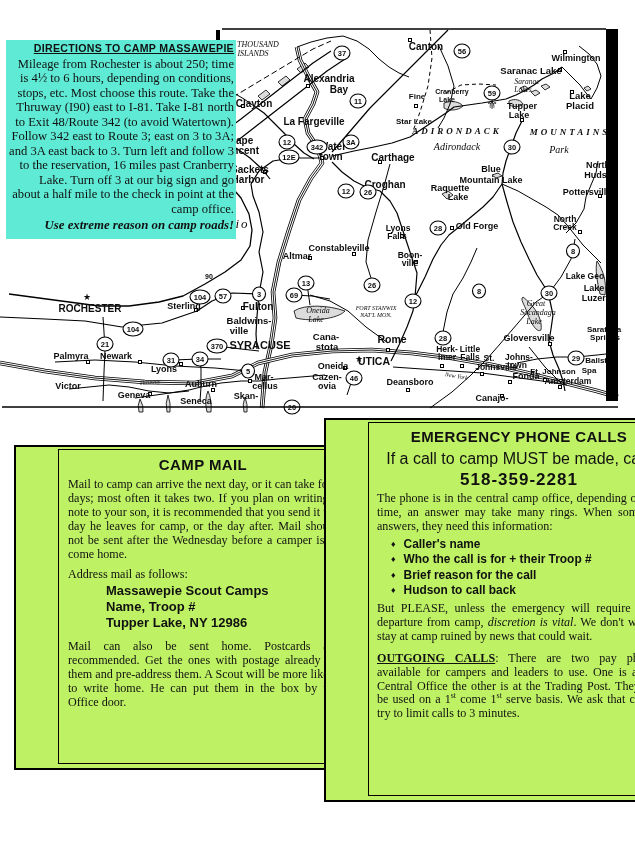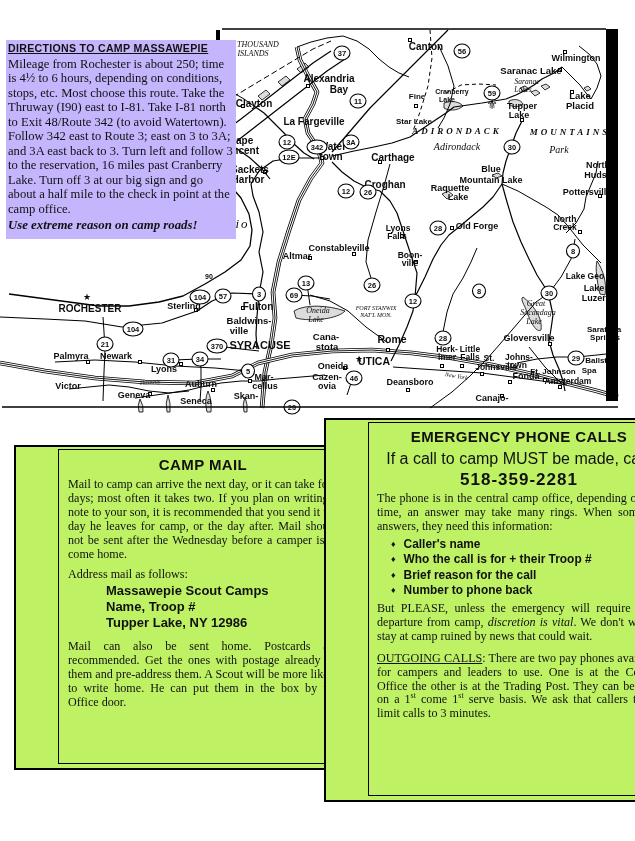--- a/index.html
+++ b/index.html
@@ -7,22 +7,22 @@
         font-family:"Liberation Serif",serif;color:#111;}
   
   #map-svg{position:absolute;left:0;top:0;z-index:1;}
   #map-svg text{fill:#0c0c0c;}
   #map-svg .town{font-family:"Liberation Sans",sans-serif;font-weight:700;}
   #map-svg .water{font-family:"Liberation Serif",serif;font-style:italic;}
   #map-svg .region{font-family:"Liberation Serif",serif;font-style:italic;font-weight:700;}
   #map-svg .tiny{font-family:"Liberation Serif",serif;font-style:italic;}
   #map-svg .shield{font-family:"Liberation Sans",sans-serif;font-weight:700;}
   
-  .directions{position:absolute;left:6px;top:40px;width:226px;z-index:2;background:#c4b5fd;
-              text-align:left;padding:2px 2px 6px 2px;}
+  .directions{position:absolute;left:6px;top:40px;width:226px;z-index:2;background:#5eead4;
+              text-align:right;padding:2px 2px 6px 2px;}
   .dir-title{font-family:"Liberation Sans",sans-serif;font-weight:700;font-size:10.6px;
              text-decoration:underline;letter-spacing:.3px;margin-bottom:3px;}
   .dir-body{font-size:12.6px;line-height:1.15;}
   .dir-caution{font-size:12.8px;font-weight:700;font-style:italic;margin-top:2px;line-height:1.15;}
   
   .dbox{position:absolute;z-index:2;background:#bef264;border:2px solid #000;padding-left:40px;}
   .dbox .inner{border:1px solid #000;margin:2px;height:calc(100% - 6px);overflow:hidden;}
   .camp-mail{left:14px;top:445px;width:294px;height:321px;}
   .camp-mail .inner{padding:4px 9px 4px 9px;box-sizing:border-box;}
   .emergency{left:324px;top:418px;width:306px;height:380px;}
@@ -37,21 +37,21 @@
         line-height:1.22;margin:2px 0 8px 38px;}
   .center-sans{font-family:"Liberation Sans",sans-serif;font-size:16px;text-align:center;
                line-height:1.2;margin:0 0 2px 0;}
   .phone{font-family:"Liberation Sans",sans-serif;font-weight:700;font-size:17px;
          text-align:center;letter-spacing:1px;margin:1px 0 2px 0;}
   .bullets{margin:0 0 4px 14px;padding:0;list-style:none;}
   .bullets li{font-family:"Liberation Sans",sans-serif;font-weight:700;font-size:11.9px;
               line-height:1.24;display:flex;gap:8px;}
   .bullets .bullet{font-size:9px;line-height:1.7;}
   .u{text-decoration:underline;}
-  .b{font-weight:400;}
+  .b{font-weight:700;}
   .sup{vertical-align:super;font-size:8px;line-height:0;}
 </style>
 </head>
 <body>
 
 <div class="page">
 
   <svg id="map-svg" width="635" height="418" viewBox="0 0 635 418">
       <path d="M294,311 C305,304 328,305 345,311 C338,319 311,322 296,318 Z" fill="#dcdcdc" stroke="#000" stroke-width="0.8"></path>
       <path d="M444,103 C452,100 460,102 463,106 C458,111 448,111 444,108 Z" fill="#dcdcdc" stroke="#000" stroke-width="0.8"></path>
@@ -376,21 +376,21 @@
         <li>
             <span class="bullet">♦</span>
             <span>Who the call is for + their Troop #</span>
           </li>
         <li>
             <span class="bullet">♦</span>
             <span>Brief reason for the call</span>
           </li>
         <li>
             <span class="bullet">♦</span>
-            <span>Number to phone back</span>
+            <span>Hudson to call back</span>
           </li>
       </ul>
       <p class="para"><span>But PLEASE, unless the emergency will require early departure from camp, </span><span class="it">discretion is vital</span><span>. We don't want a stay at camp ruined by news that could wait.</span></p>
       <p class="para" style="margin-top:9px;"><span class="u b">OUTGOING CALLS</span><span>: There are two pay phones available for campers and leaders to use. One is at the Central Office the other is at the Trading Post. They can be used on a 1</span><sup class="sup">st</sup><span> come 1</span><sup class="sup">st</sup><span> serve basis. We ask that callers try to limit calls to 3 minutes.</span></p>
     </div>
   </div>
 
 </div>
 
 </body></html>

